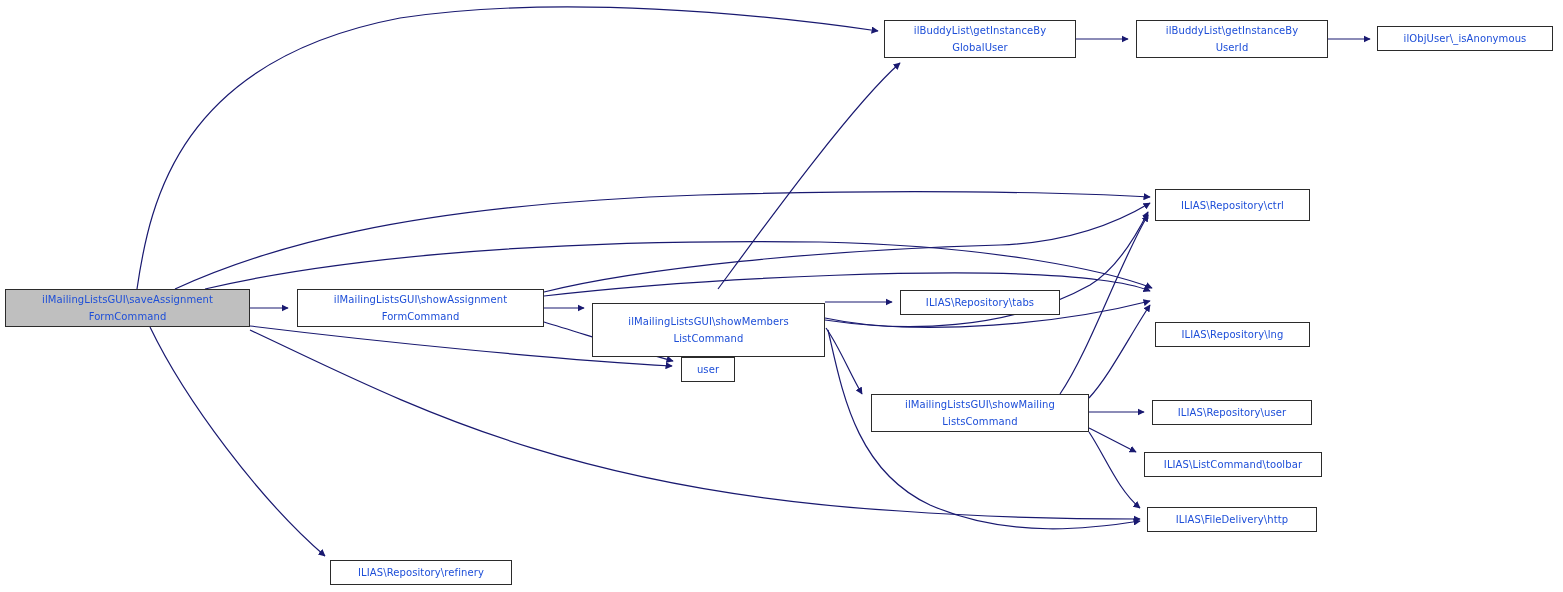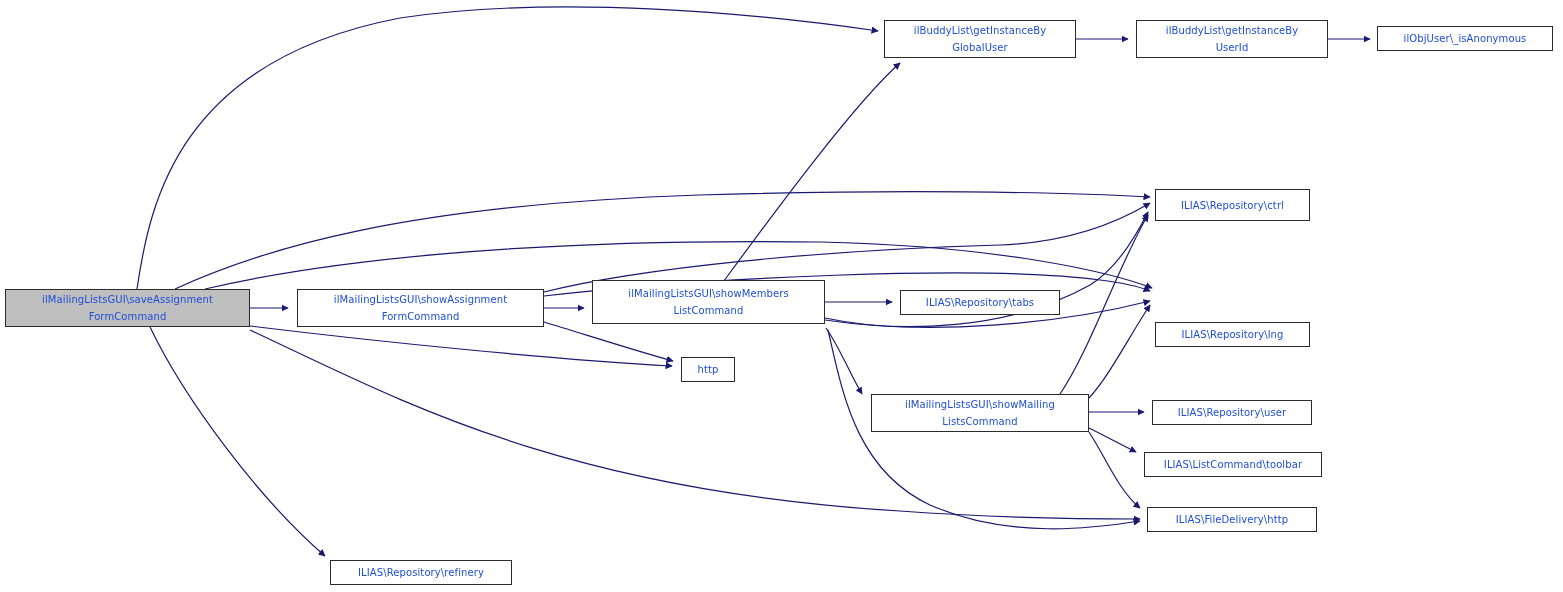--- a/index.html
+++ b/index.html
@@ -83,31 +83,31 @@
         <path d="M 1089,432 C 1105,456 1118,490 1140,508" fill="none" stroke="#191970" stroke-width="1.2" marker-end="url(#arrow)"></path>
         <path d="M 1076,39 L 1128,39" fill="none" stroke="#191970" stroke-width="1.2" marker-end="url(#arrow)"></path>
         <path d="M 1328,39 L 1370,39" fill="none" stroke="#191970" stroke-width="1.2" marker-end="url(#arrow)"></path>
       </g>
   </svg>
   <div id="node-layer">
       <div class="node highlight" style="left: 5px; top: 289px; width: 245px; height: 38px;"><span class="lbl">ilMailingListsGUI\saveAssignment
 FormCommand</span></div>
       <div class="node" style="left: 297px; top: 289px; width: 247px; height: 38px;"><span class="lbl">ilMailingListsGUI\showAssignment
 FormCommand</span></div>
-      <div class="node" style="left: 592px; top: 280px; width: 233px; height: 44px;"><span class="lbl">ilMailingListsGUI\showMembers
+      <div class="node" style="left: 592px; top: 303px; width: 233px; height: 54px;"><span class="lbl">ilMailingListsGUI\showMembers
 ListCommand</span></div>
       <div class="node" style="left: 871px; top: 394px; width: 218px; height: 38px;"><span class="lbl">ilMailingListsGUI\showMailing
 ListsCommand</span></div>
       <div class="node" style="left: 884px; top: 20px; width: 192px; height: 38px;"><span class="lbl">ilBuddyList\getInstanceBy
 GlobalUser</span></div>
       <div class="node" style="left: 1136px; top: 20px; width: 192px; height: 38px;"><span class="lbl">ilBuddyList\getInstanceBy
 UserId</span></div>
       <div class="node" style="left: 1377px; top: 26px; width: 176px; height: 25px;"><span class="lbl">ilObjUser\_isAnonymous</span></div>
       <div class="node" style="left: 900px; top: 290px; width: 160px; height: 25px;"><span class="lbl">ILIAS\Repository\tabs</span></div>
       <div class="node" style="left: 1155px; top: 189px; width: 155px; height: 32px;"><span class="lbl">ILIAS\Repository\ctrl</span></div>
       <div class="node" style="left: 1155px; top: 290px; width: 155px; height: 25px; margin-top: 32px;"><span class="lbl">ILIAS\Repository\lng</span></div>
       <div class="node" style="left: 1152px; top: 400px; width: 160px; height: 25px;"><span class="lbl">ILIAS\Repository\user</span></div>
       <div class="node" style="left: 1144px; top: 452px; width: 178px; height: 25px;"><span class="lbl">ILIAS\ListCommand\toolbar</span></div>
       <div class="node" style="left: 1147px; top: 507px; width: 170px; height: 25px;"><span class="lbl">ILIAS\FileDelivery\http</span></div>
-      <div class="node" style="left: 681px; top: 357px; width: 54px; height: 25px;"><span class="lbl">http</span></div>
+      <div class="node" style="left: 681px; top: 357px; width: 54px; height: 25px;"><span class="lbl">user</span></div>
       <div class="node" style="left: 330px; top: 560px; width: 182px; height: 25px;"><span class="lbl">ILIAS\Repository\refinery</span></div>
     </div>
 </div>
 
 </body></html>

